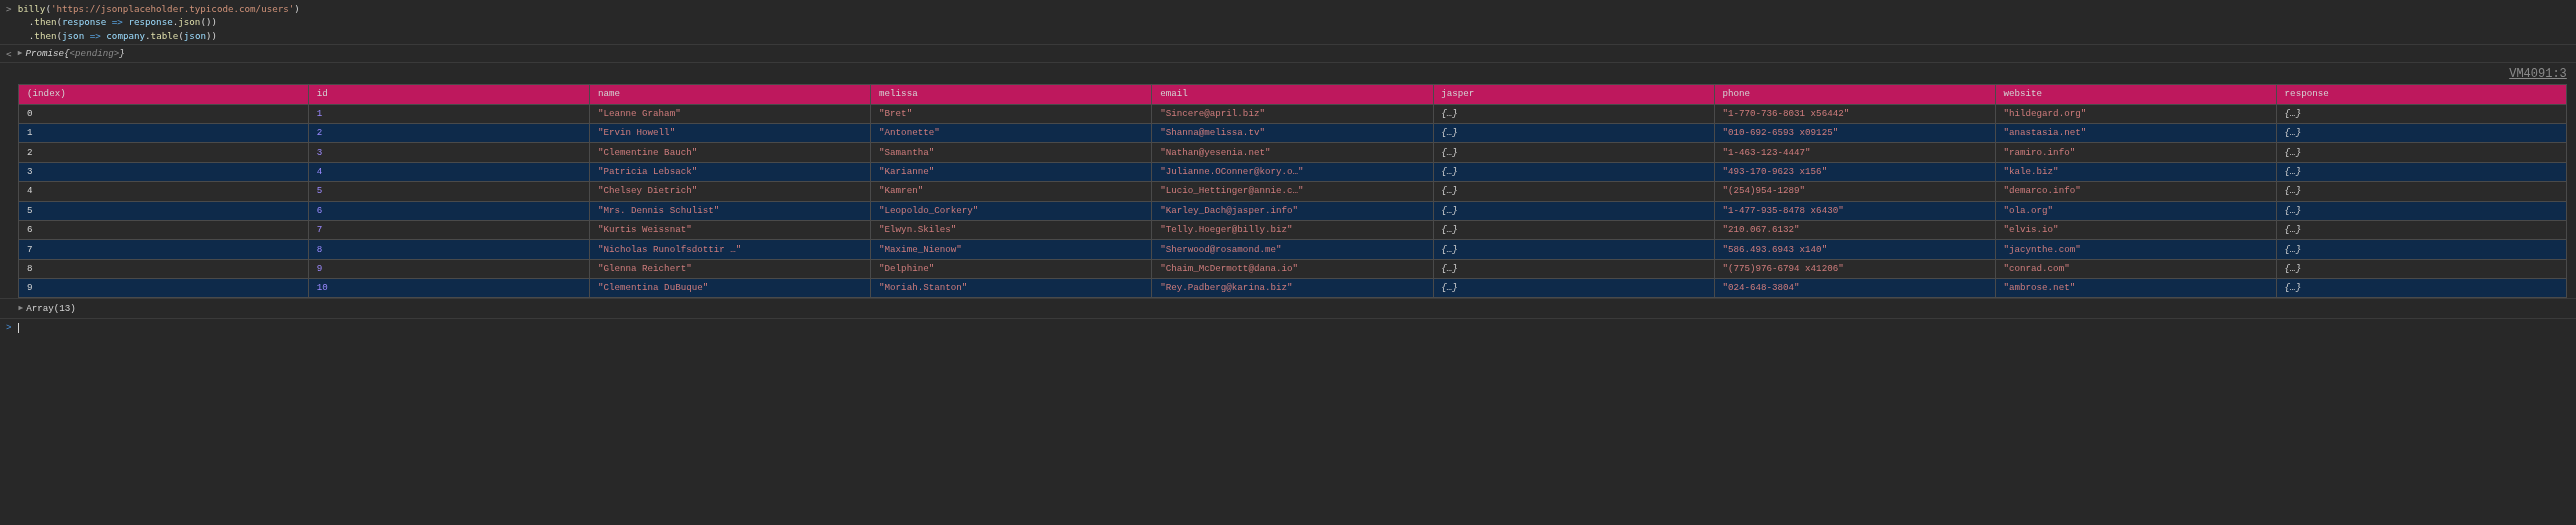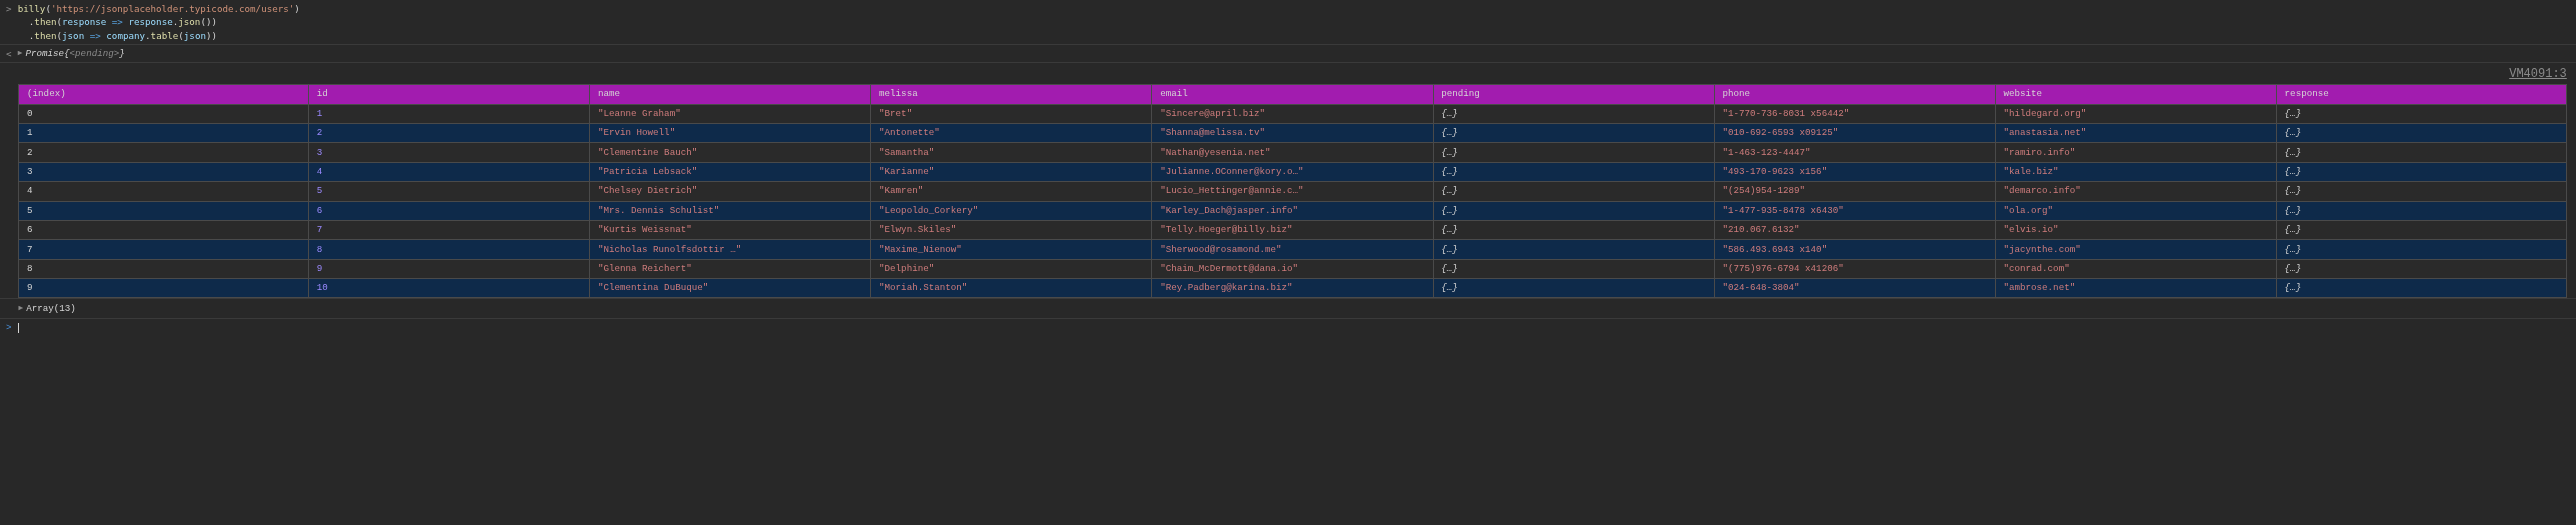--- a/index.html
+++ b/index.html
@@ -72,21 +72,21 @@
 th, td {
   text-align: left;
   padding: 2.3px 7.7px;
   border: 0.8px solid #4a4a4a;
   overflow: hidden;
   text-overflow: ellipsis;
   white-space: nowrap;
   font-weight: normal;
 }
 th {
-  background: #a21caf;
+  background: #be185d;
   color: #d4d4d4;
 }
 tbody tr:nth-child(odd) { background: #2a2a2a; }
 tbody tr:nth-child(even) { background: #0e2a4a; }
 td.idx { color: #d4d4d4; }
 td.num { color: #9b8aff; }
 td.str { color: #ce7c7c; }
 td.obj { color: #d4d4d4; font-style: italic; }
 
 .array-line {
@@ -158,21 +158,21 @@
         <col class="c-web">
         <col class="c-comp">
     </colgroup>
     <thead>
       <tr>
         <th>(index)</th>
         <th>id</th>
         <th>name</th>
         <th>melissa</th>
         <th>email</th>
-        <th>pending</th>
+        <th>jasper</th>
         <th>phone</th>
         <th>website</th>
         <th>response</th>
       </tr>
     </thead>
     <tbody id="tbody">
         <tr>
           <td class="idx">0</td>
           <td class="num">1</td>
           <td class="str">"Leanne Graham"</td>

